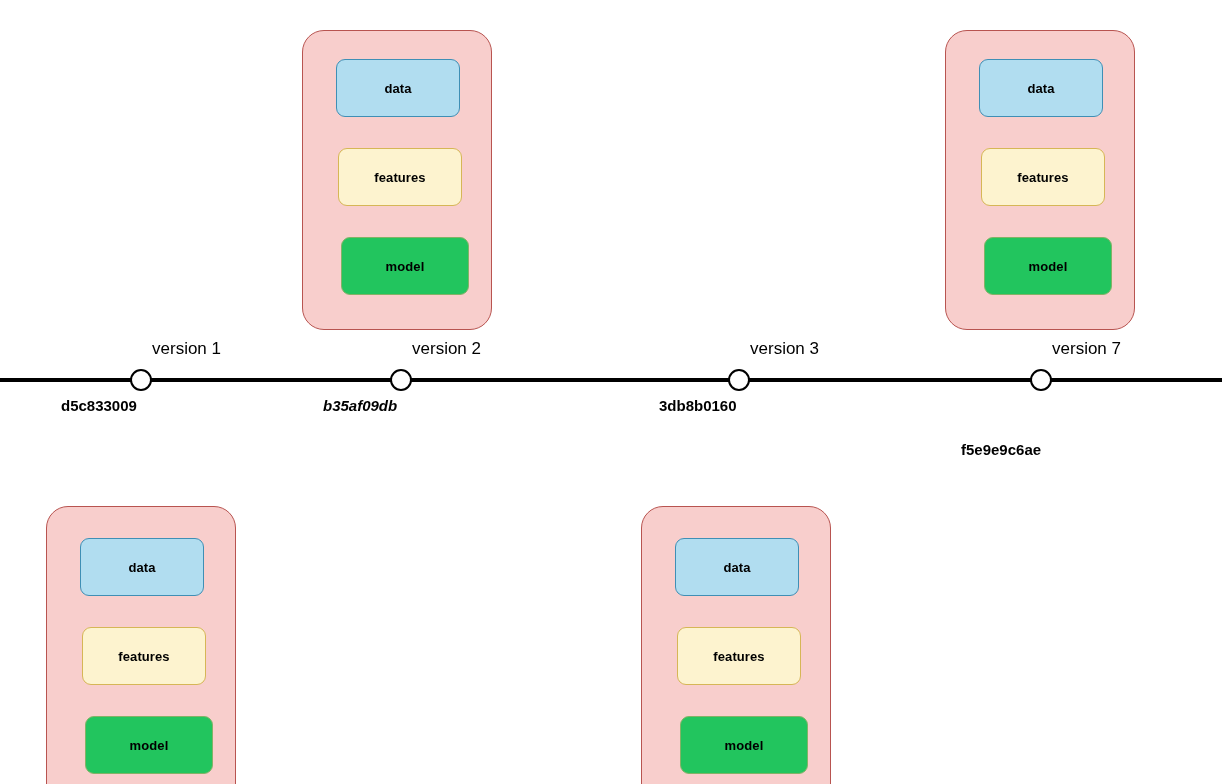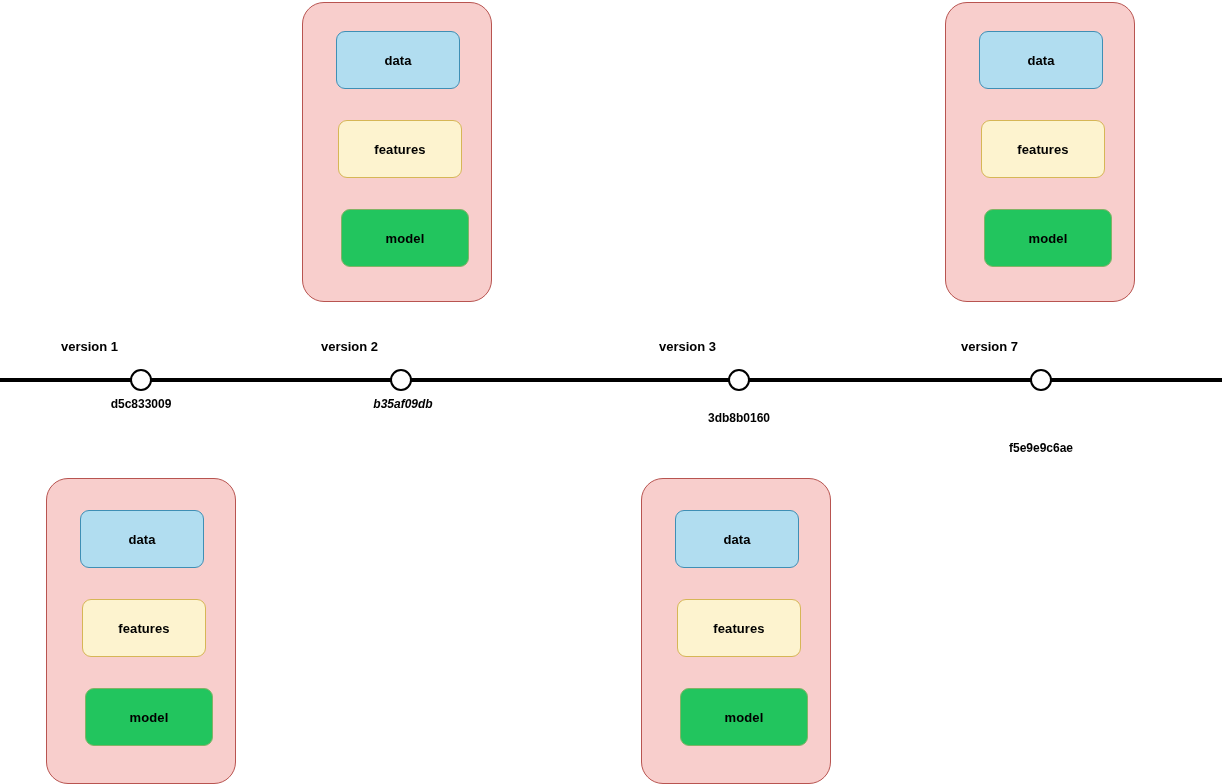--- a/index.html
+++ b/index.html
@@ -39,45 +39,45 @@
     background: #ffffff;
     border: 2px solid #000000;
     box-sizing: border-box;
     top: 369px;
   }
 
   .tl-version-label {
     position: absolute;
     top: 339px;
     width: 160px;
-    text-align: left;
-    font-size: 13px;
-    font-weight: bold;
+    text-align: right;
+    font-size: 17px;
+    font-weight: normal;
     color: #000000;
     white-space: nowrap;
   }
 
   .tl-hash-label {
     position: absolute;
     top: 397px;
     width: 160px;
-    text-align: center;
-    font-size: 12px;
+    font-size: 15px;
     font-weight: bold;
     color: #000000;
     white-space: nowrap;
   }
 
   
   .vcard {
     position: absolute;
     background: #f8cecc;
     border: 1.6px solid #b85450;
     border-radius: 22px;
     box-sizing: border-box;
+    margin-top: 28px;
   }
 
   .inner-box {
     position: absolute;
     box-sizing: border-box;
     border-radius: 9px;
     display: flex;
     align-items: center;
     justify-content: center;
     font-size: 13px;
@@ -108,21 +108,21 @@
 
   <div id="timeline-layer">
       <div class="tl-version-label" style="left: 61px;">version 1</div>
       <div class="tl-node" style="left: 130px;"></div>
       <div class="tl-hash-label" style="left: 61px;">d5c833009</div>
       <div class="tl-version-label" style="left: 321px;">version 2</div>
       <div class="tl-node" style="left: 390px;"></div>
       <div class="tl-hash-label" style="left: 323px; font-style: italic;">b35af09db</div>
       <div class="tl-version-label" style="left: 659px;">version 3</div>
       <div class="tl-node" style="left: 728px;"></div>
-      <div class="tl-hash-label" style="left: 659px; margin-top: 14px;">3db8b0160</div>
+      <div class="tl-hash-label" style="left: 659px;">3db8b0160</div>
       <div class="tl-version-label" style="left: 961px;">version 7</div>
       <div class="tl-node" style="left: 1030px;"></div>
       <div class="tl-hash-label" style="left: 961px; margin-top: 44px;">f5e9e9c6ae</div>
     </div>
 
   <div id="cards-layer">
       <div class="vcard" style="left: 46px; top: 478px; width: 190px; height: 306px;">
         <div class="inner-box data" style="left: 33px; top: 31px; width: 124px; height: 58px;">data</div>
         <div class="inner-box features" style="left: 35px; top: 120px; width: 124px; height: 58px;">features</div>
         <div class="inner-box model" style="left: 38px; top: 209px; width: 128px; height: 58px;">model</div>

